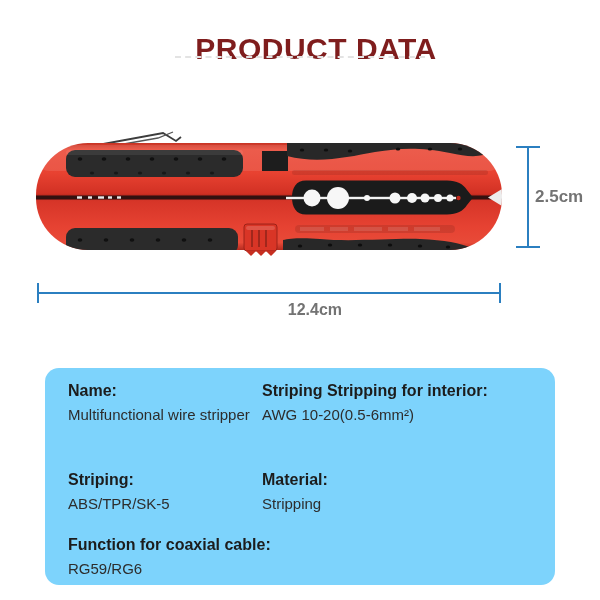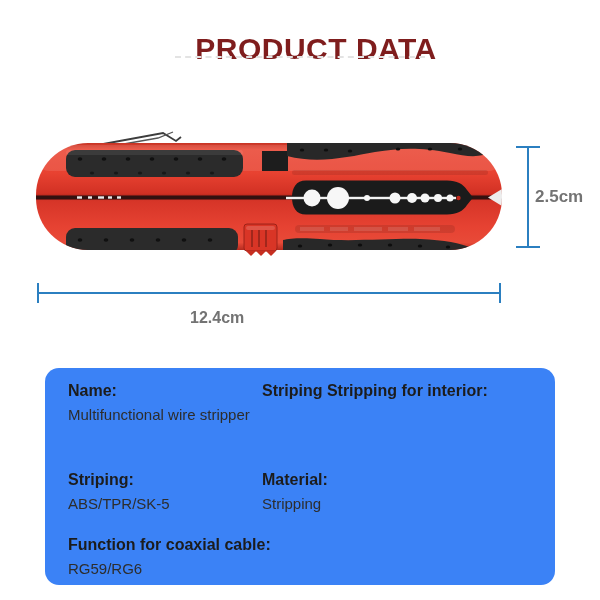--- a/index.html
+++ b/index.html
@@ -16,24 +16,24 @@
   }
   .title-divider{
     position:absolute;top:56px;left:175px;width:250px;height:0;
     border-top:2px dashed #e3e3e3;
   }
   .tool-svg{position:absolute;left:0;top:0;width:600px;height:600px;}
   .dim-label{
     position:absolute;color:#737373;font-weight:700;
   }
   .dim-label.height{left:535px;top:187px;font-size:17px;}
-  .dim-label.width{left:190px;top:301px;width:152px;text-align:left;font-size:16px;margin-top:8px;}
+  .dim-label.width{left:190px;top:301px;width:152px;text-align:right;font-size:16px;}
   .spec-panel{
     position:absolute;left:45px;top:368px;width:510px;height:217px;
-    background:#3b82f6;border-radius:14px;box-sizing:border-box;
+    background:#7dd3fc;border-radius:14px;box-sizing:border-box;
     padding:13px 0 0 23px;
     display:grid;
     grid-template-columns:194px 1fr;
     grid-template-rows:89px 65px auto;
   }
   .spec{min-width:0;}
   .spec-label{
     font-size:16px;font-weight:700;color:#1c1c1c;white-space:nowrap;line-height:20px;
   }
   .spec-value{
@@ -206,20 +206,21 @@
 <span class="dim-label height">2.5cm</span>
 <span class="dim-label width">12.4cm</span>
 
 <div class="spec-panel">
   <div class="spec">
     <div class="spec-label">Name:</div>
     <div class="spec-value">Multifunctional wire stripper</div>
   </div>
   <div class="spec">
     <div class="spec-label">Striping Stripping for interior:</div>
+    <div class="spec-value">AWG 10-20(0.5-6mm²)</div>
   </div>
   <div class="spec">
     <div class="spec-label">Striping:</div>
     <div class="spec-value">ABS/TPR/SK-5</div>
   </div>
   <div class="spec">
     <div class="spec-label">Material:</div>
     <div class="spec-value">Stripping</div>
   </div>
   <div class="spec">

